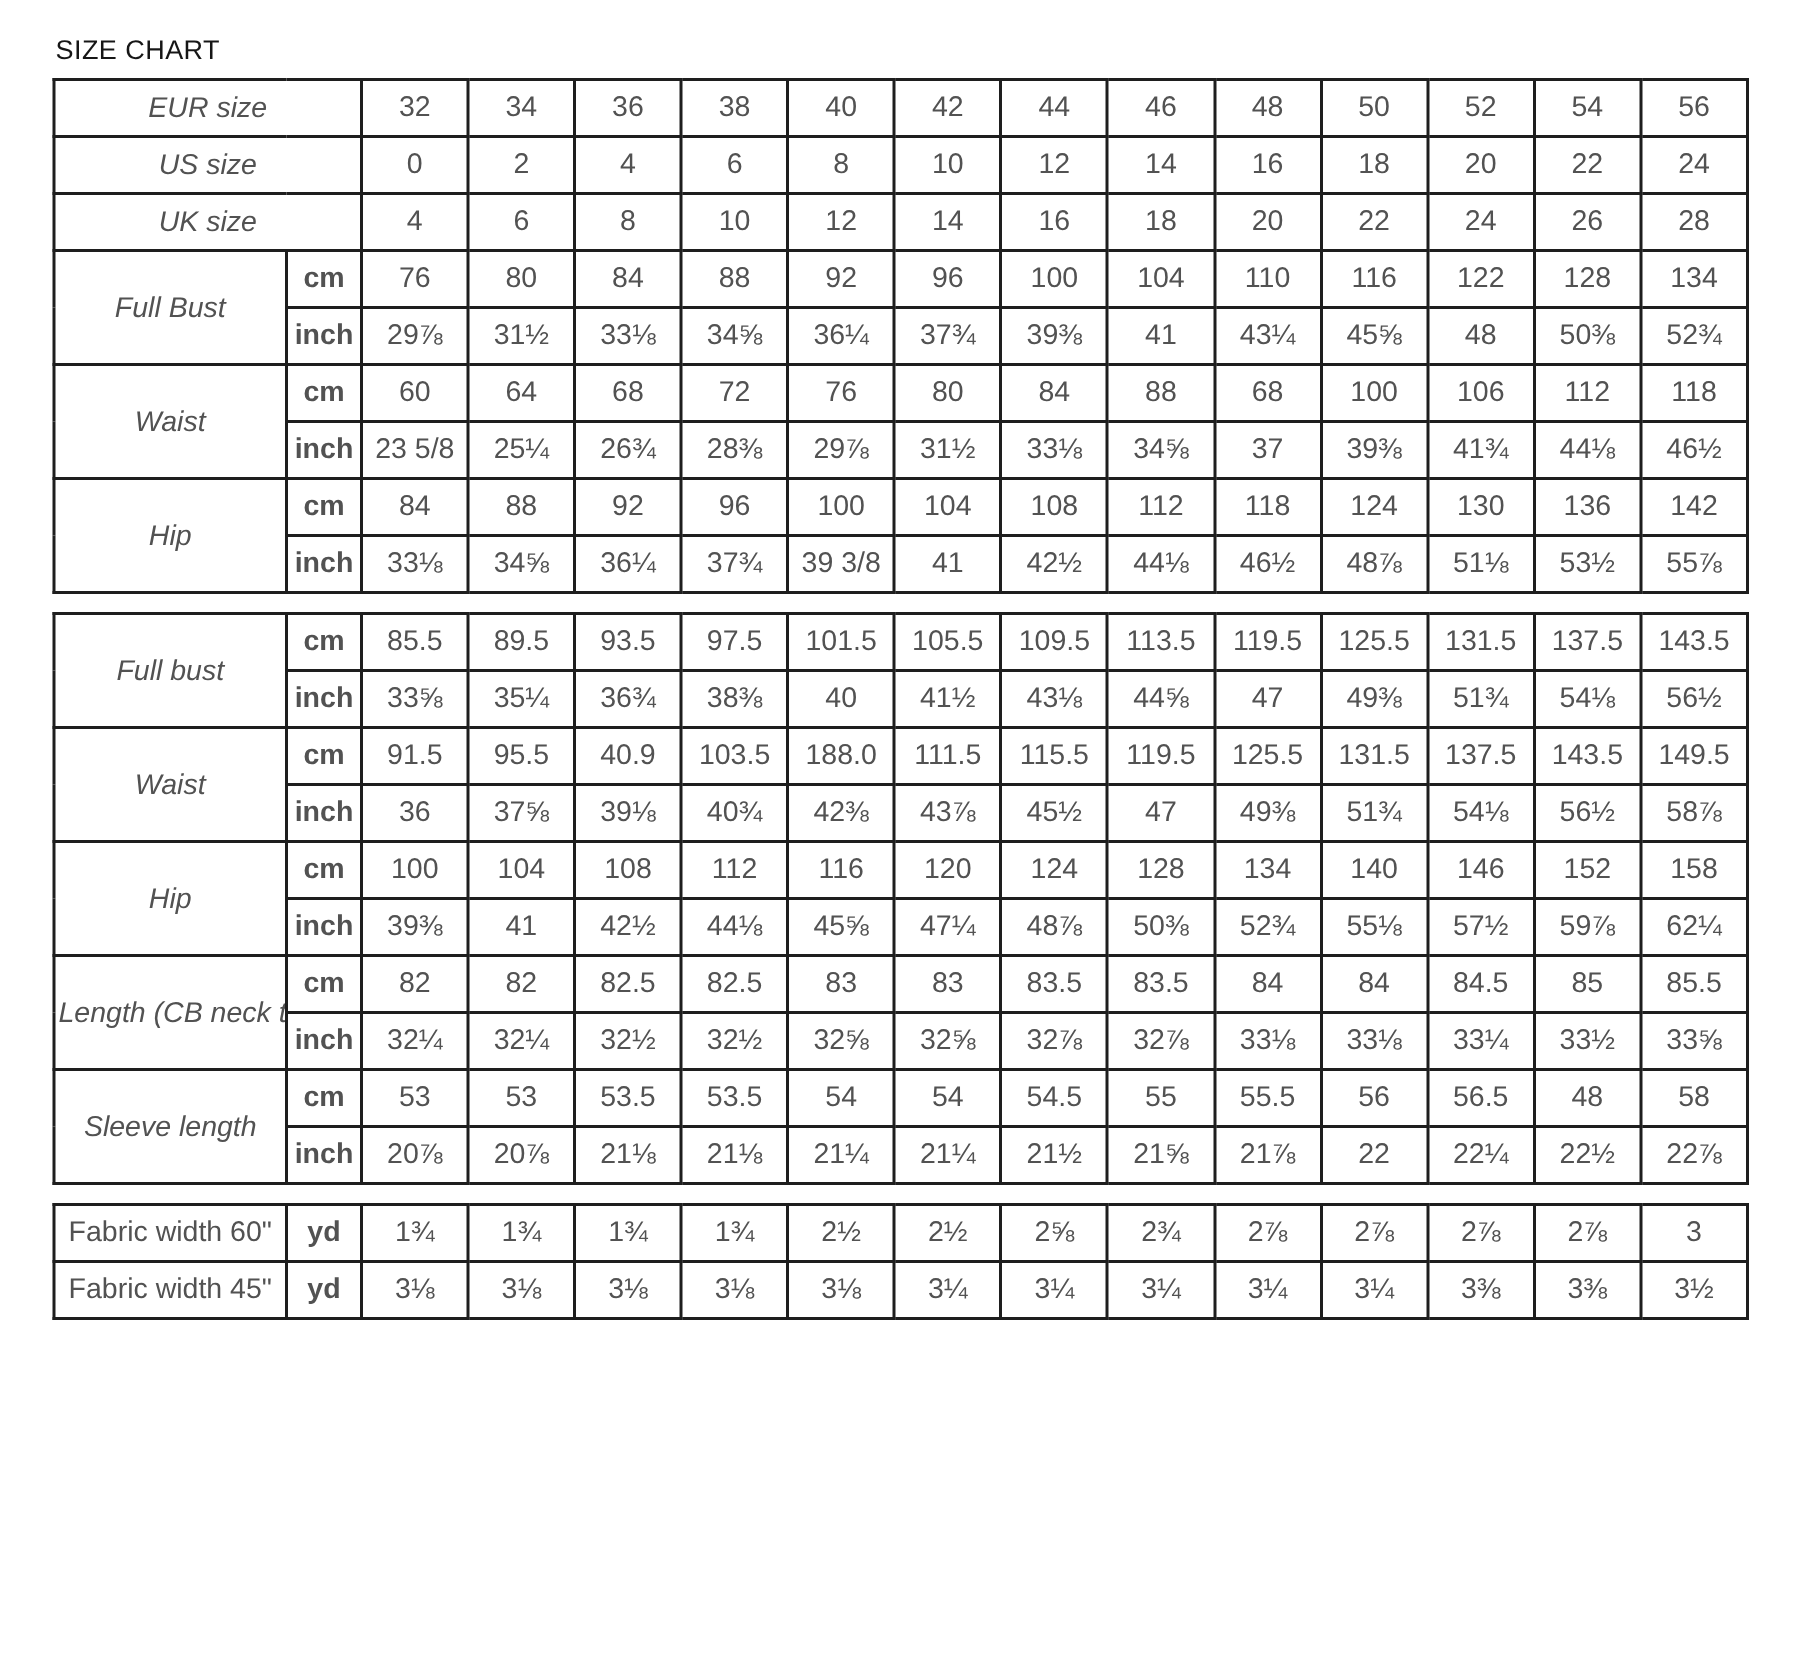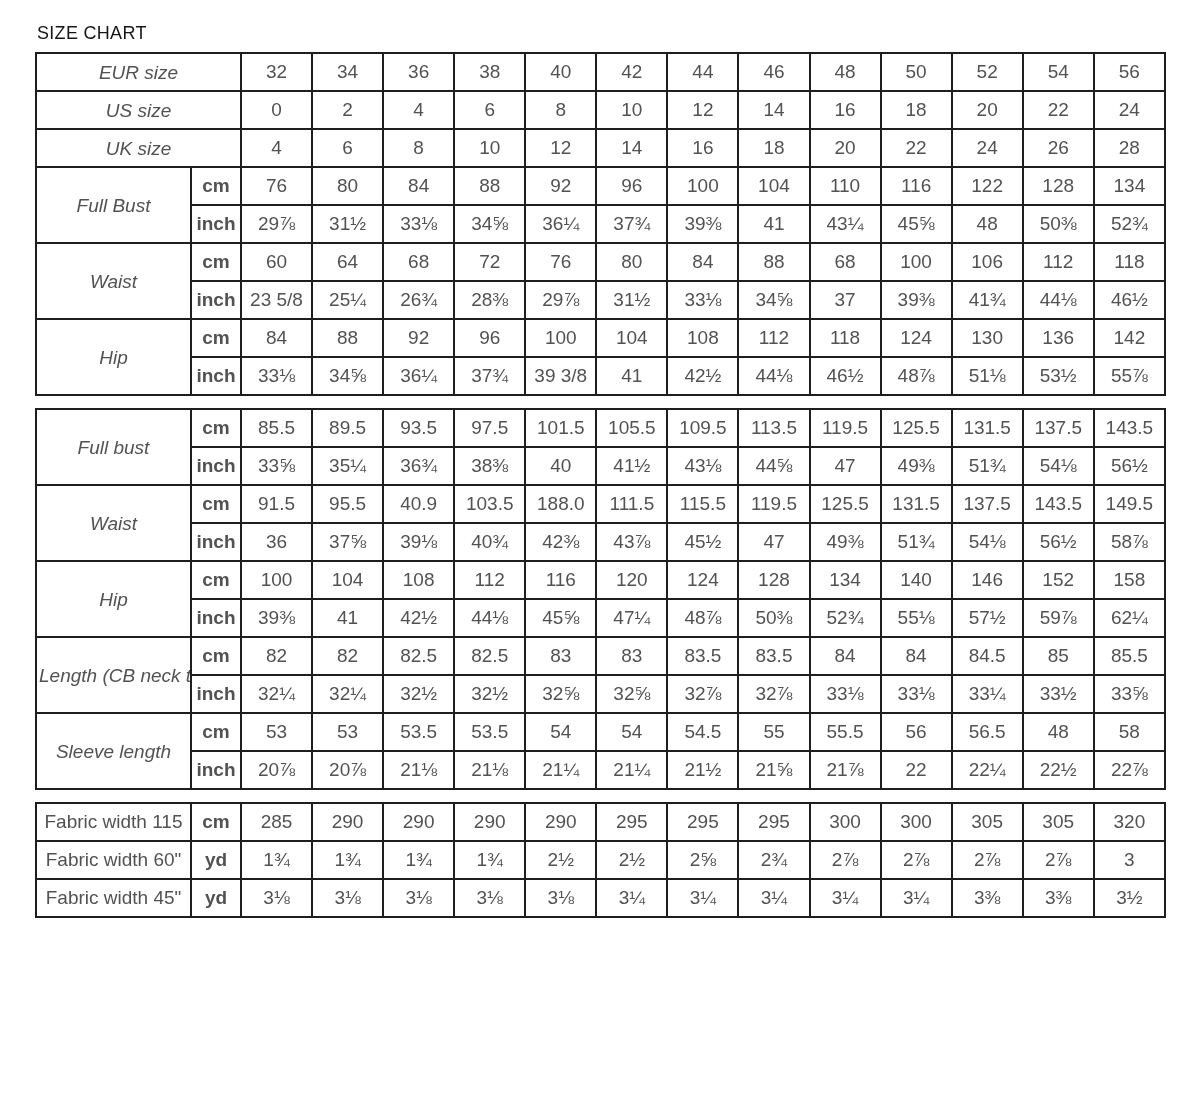--- a/index.html
+++ b/index.html
@@ -429,37 +429,20 @@
         <col>
         <col>
         <col>
         <col>
         <col>
         <col>
         <col>
         <col>
       </colgroup>
       <tbody>
-        <tr data-name="table-row">
-          <td class="row-label-left" data-name="row-label-fabric-width-115">Fabric width 115</td>
-          <td class="unit-cell" data-name="unit-cell">cm</td>
-          <td class="value-cell" data-name="value-cell">285</td>
-          <td class="value-cell" data-name="value-cell">290</td>
-          <td class="value-cell" data-name="value-cell">290</td>
-          <td class="value-cell" data-name="value-cell">290</td>
-          <td class="value-cell" data-name="value-cell">290</td>
-          <td class="value-cell" data-name="value-cell">295</td>
-          <td class="value-cell" data-name="value-cell">295</td>
-          <td class="value-cell" data-name="value-cell">295</td>
-          <td class="value-cell" data-name="value-cell">300</td>
-          <td class="value-cell" data-name="value-cell">300</td>
-          <td class="value-cell" data-name="value-cell">305</td>
-          <td class="value-cell" data-name="value-cell">305</td>
-          <td class="value-cell" data-name="value-cell">320</td>
-        </tr>
         <tr data-name="table-row">
           <td class="row-label-left" data-name="row-label-fabric-width-60">Fabric width 60"</td>
           <td class="unit-cell" data-name="unit-cell">yd</td>
           <td class="value-cell" data-name="value-cell">1¾</td>
           <td class="value-cell" data-name="value-cell">1¾</td>
           <td class="value-cell" data-name="value-cell">1¾</td>
           <td class="value-cell" data-name="value-cell">1¾</td>
           <td class="value-cell" data-name="value-cell">2½</td>
           <td class="value-cell" data-name="value-cell">2½</td>
           <td class="value-cell" data-name="value-cell">2⅝</td>

